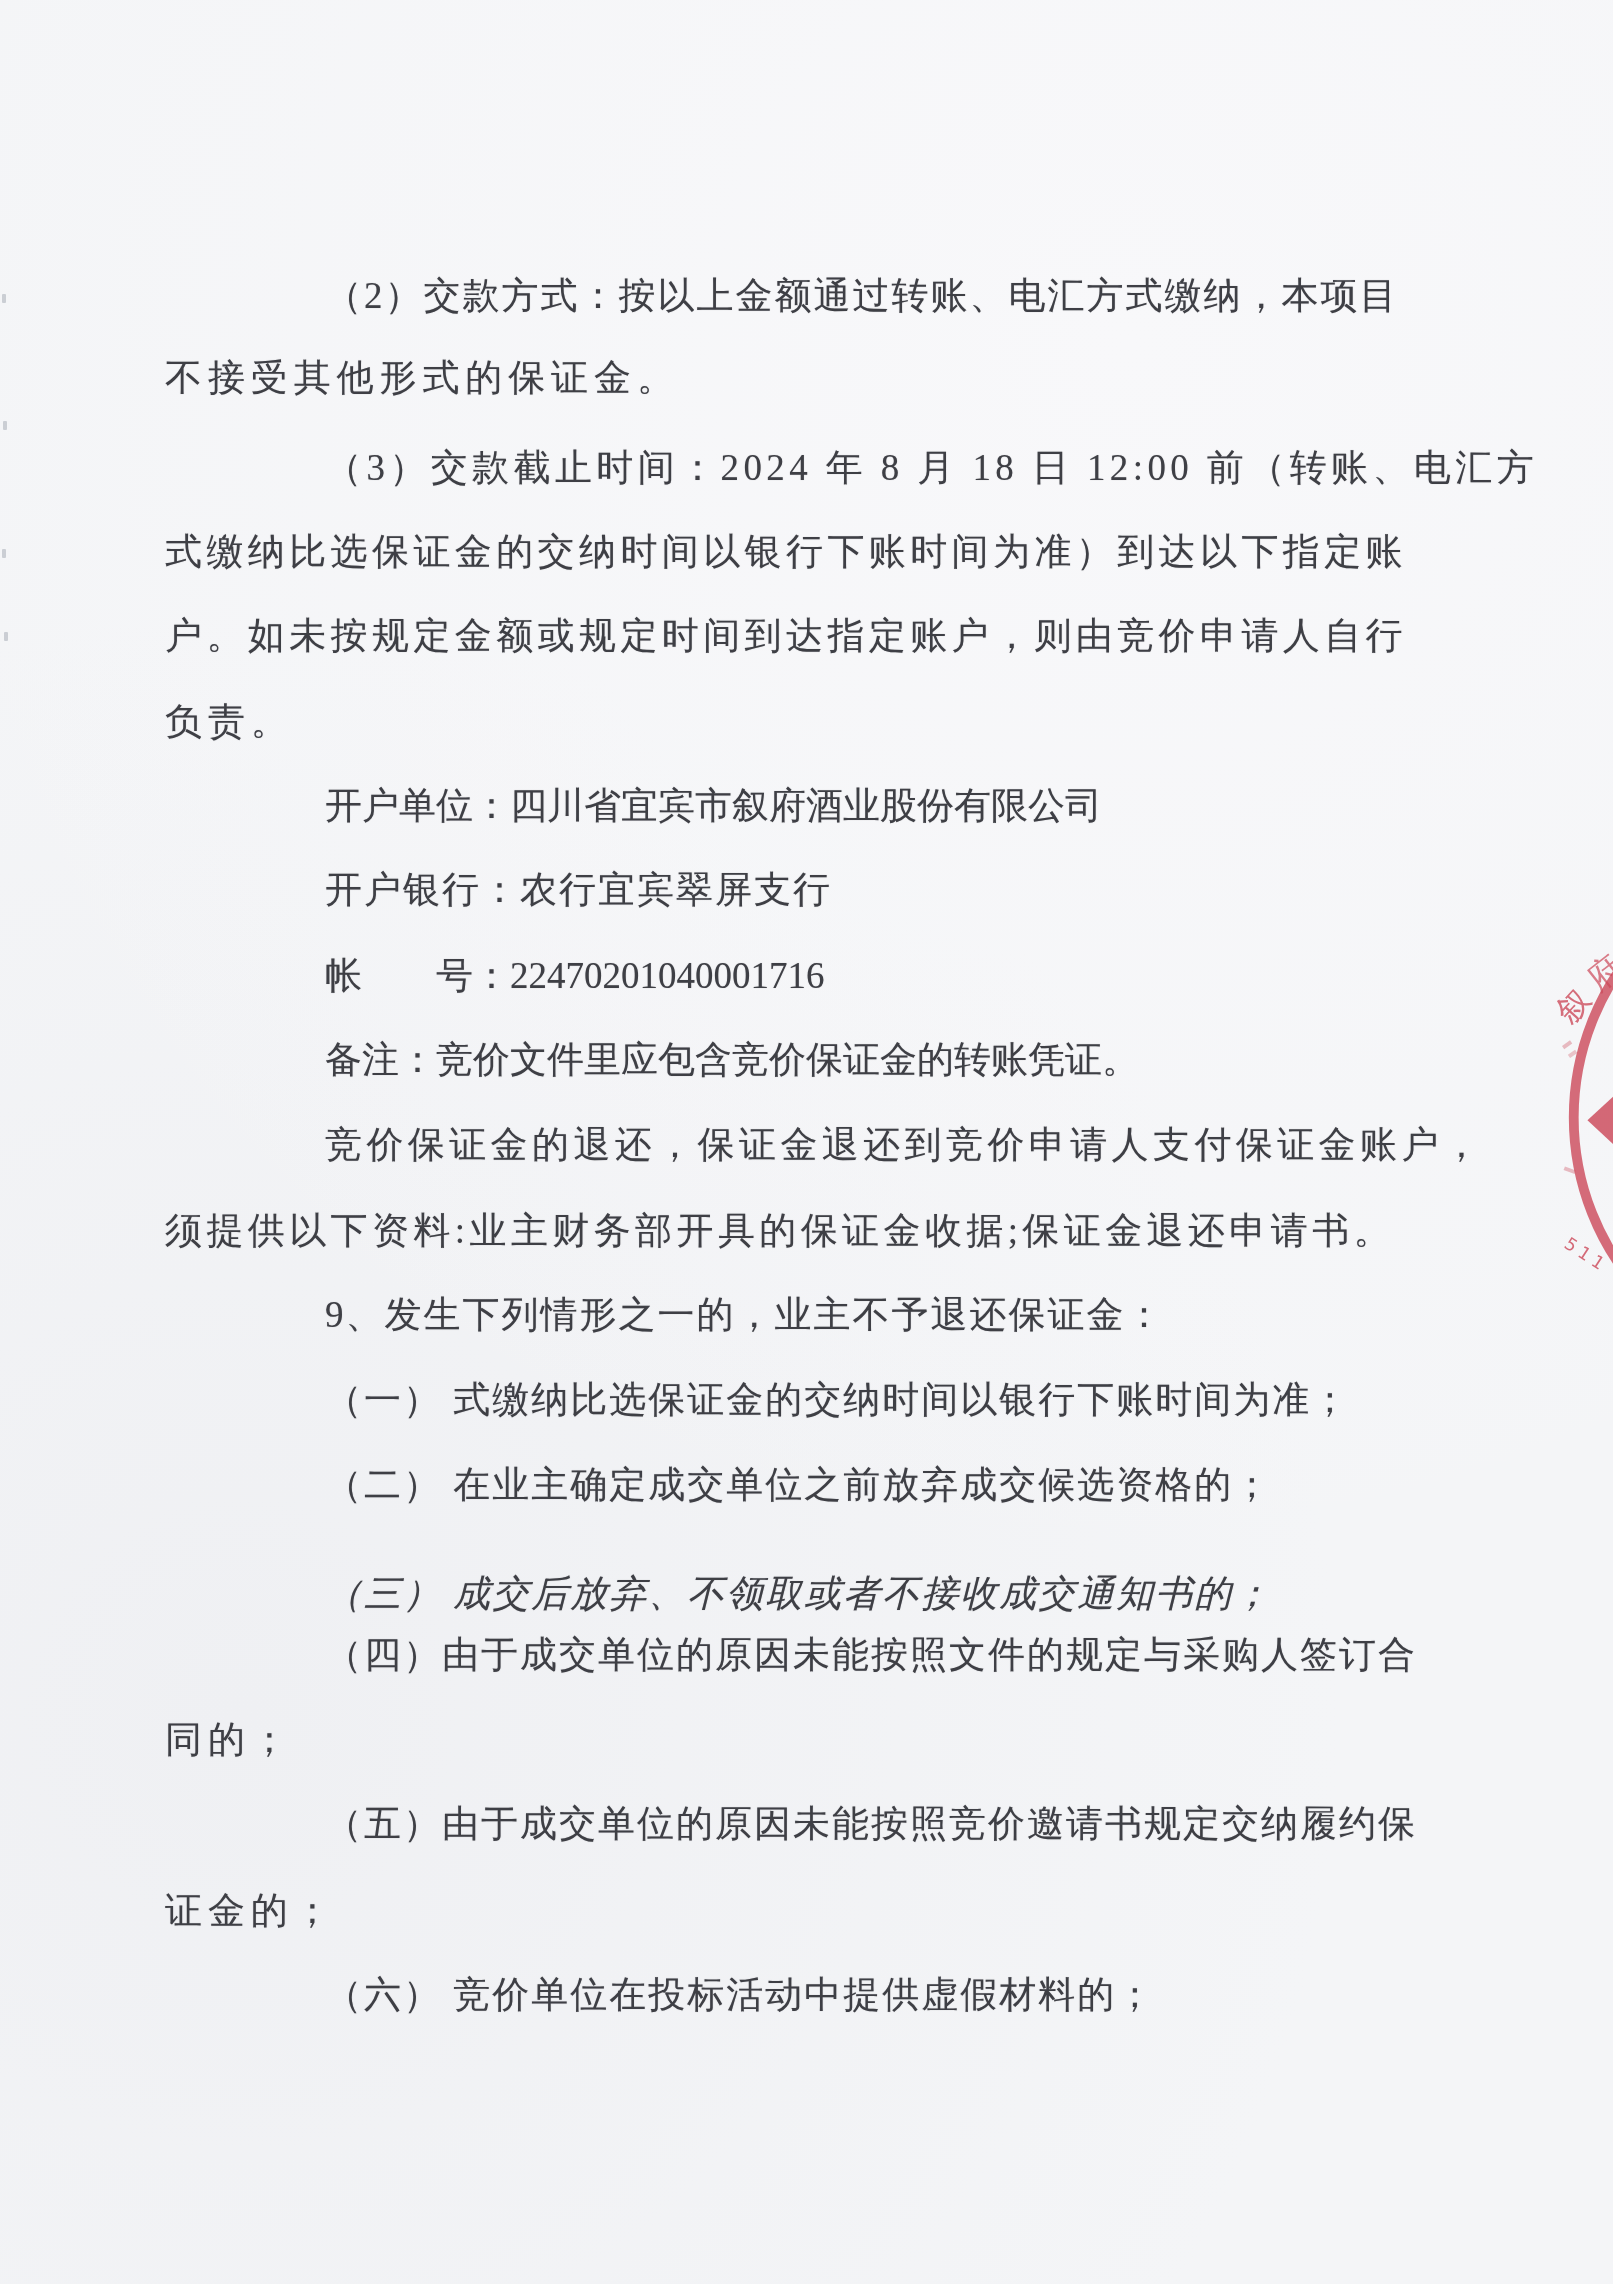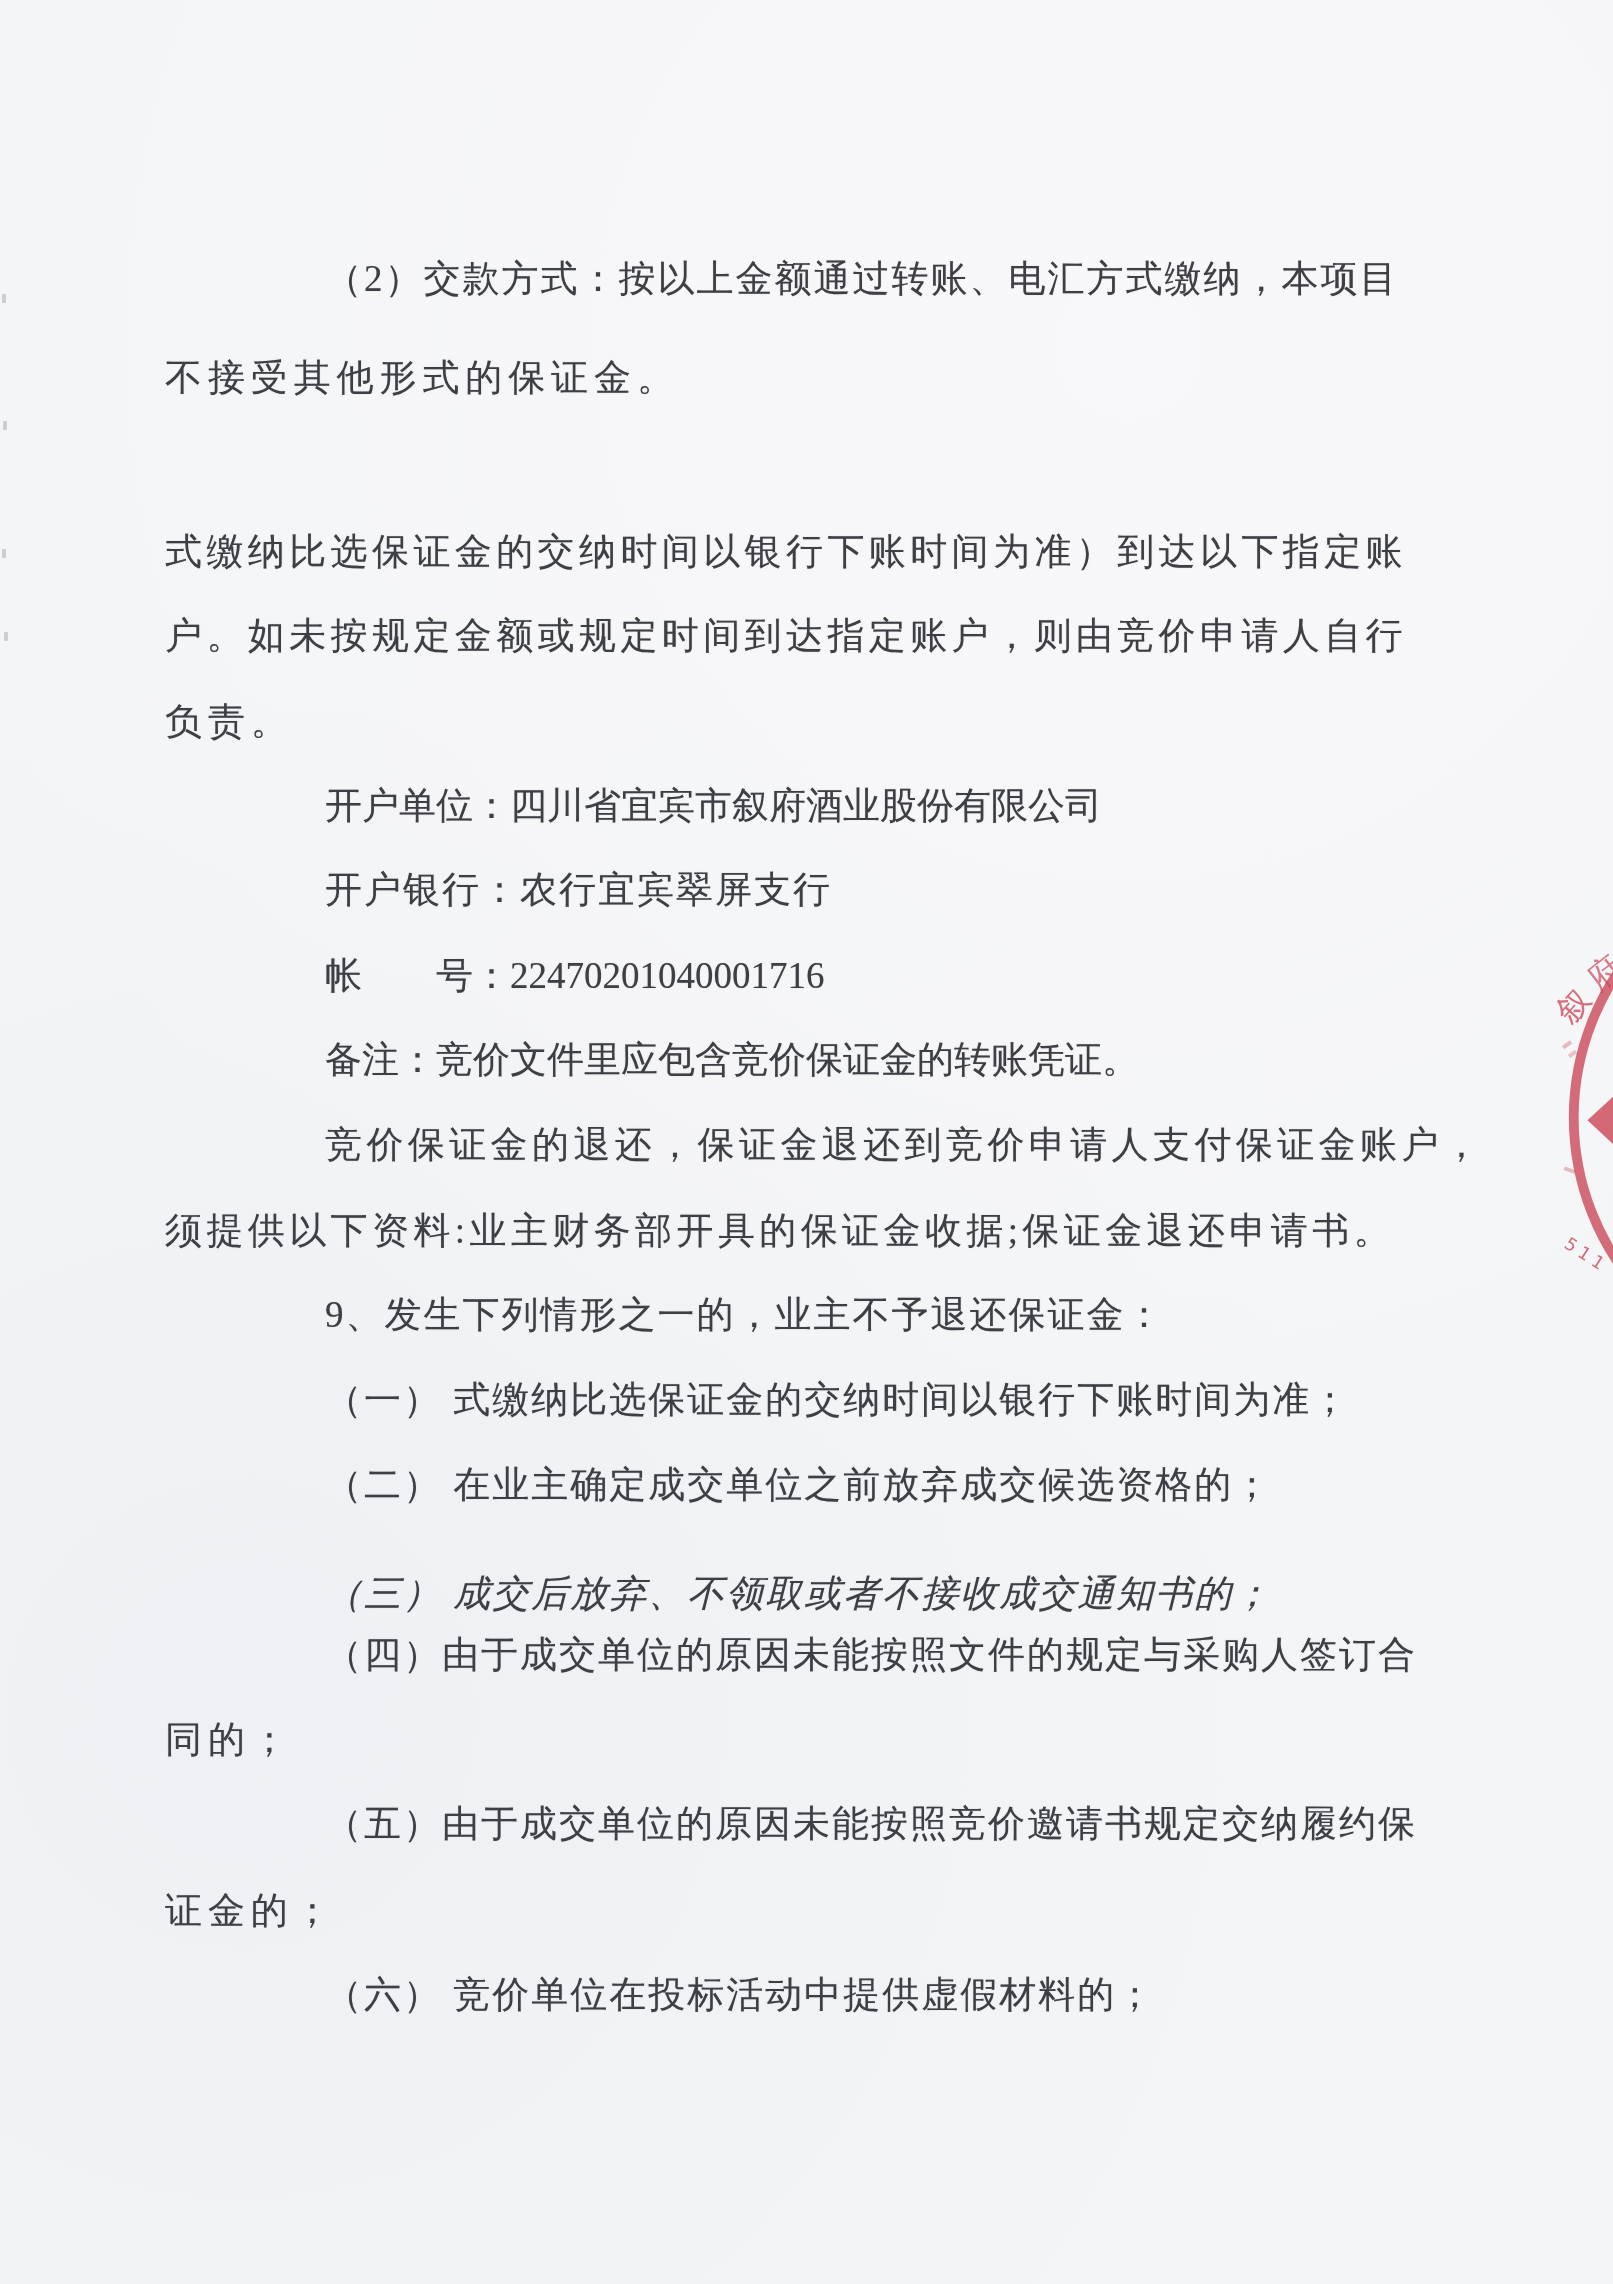--- a/index.html
+++ b/index.html
@@ -22,21 +22,21 @@
     letter-spacing:2px;
     white-space:nowrap;
     color:#3e3f45;
     text-shadow:0 0 1px rgba(62,63,69,0.35);
   }
   .ind{left:325px;}
   .cont{left:165px;}
   .tight{letter-spacing:0px;}
   .wide{letter-spacing:4.4px;}
   .sp6{letter-spacing:5.9px;}
-  #l1{top:189px;}  #l2{top:258px;text-align:right;}  #l3{top:357px;}  #l4{top:447px;}
+  #l1{top:189px;}  #l2{top:275px;text-align:right;}  #l3{top:357px;}  #l4{top:447px;}
   #l5{top:531px;}  #l6{top:615px;}  #l7{top:701px;}  #l8{top:785px;}
   #l9{top:869px;}  #l10{top:955px;} #l11{top:1039px;}#l12{top:1124px;}
   #l13{top:1210px;}#l14{top:1294px;}#l15{top:1379px;}#l16{top:1464px;}
   #l17{top:1573px;font-style:italic;}#l18{top:1634px;}#l19{top:1719px;}#l20{top:1803px;}
   #l21{top:1890px;}#l22{top:1974px;}
   .stamp{
     position:absolute;
     left:1555px;top:953px;
     width:59px;height:323px;
     overflow:hidden;
@@ -49,20 +49,21 @@
     border-radius:1px;
   }
 </style>
 </head>
 <body>
 
 <div class="page">
 
   <div id="l2" class="line ind">（2）交款方式：按以上金额通过转账、电汇方式缴纳，本项目</div>
   <div id="l3" class="line cont sp6">不接受其他形式的保证金。</div>
+  <div id="l4" class="line ind wide">（3）交款截止时间：2024 年 8 月 18 日 12:00 前（转账、电汇方</div>
   <div id="l5" class="line cont wide">式缴纳比选保证金的交纳时间以银行下账时间为准）到达以下指定账</div>
   <div id="l6" class="line cont wide">户。如未按规定金额或规定时间到达指定账户，则由竞价申请人自行</div>
   <div id="l7" class="line cont sp6">负责。</div>
   <div id="l8" class="line ind tight">开户单位：四川省宜宾市叙府酒业股份有限公司</div>
   <div id="l9" class="line ind">开户银行：农行宜宾翠屏支行</div>
   <div id="l10" class="line ind tight">帐　　号：22470201040001716</div>
   <div id="l11" class="line ind tight">备注：竞价文件里应包含竞价保证金的转账凭证。</div>
   <div id="l12" class="line ind wide">竞价保证金的退还，保证金退还到竞价申请人支付保证金账户，</div>
   <div id="l13" class="line cont wide">须提供以下资料:业主财务部开具的保证金收据;保证金退还申请书。</div>
   <div id="l14" class="line ind">9、发生下列情形之一的，业主不予退还保证金：</div>

